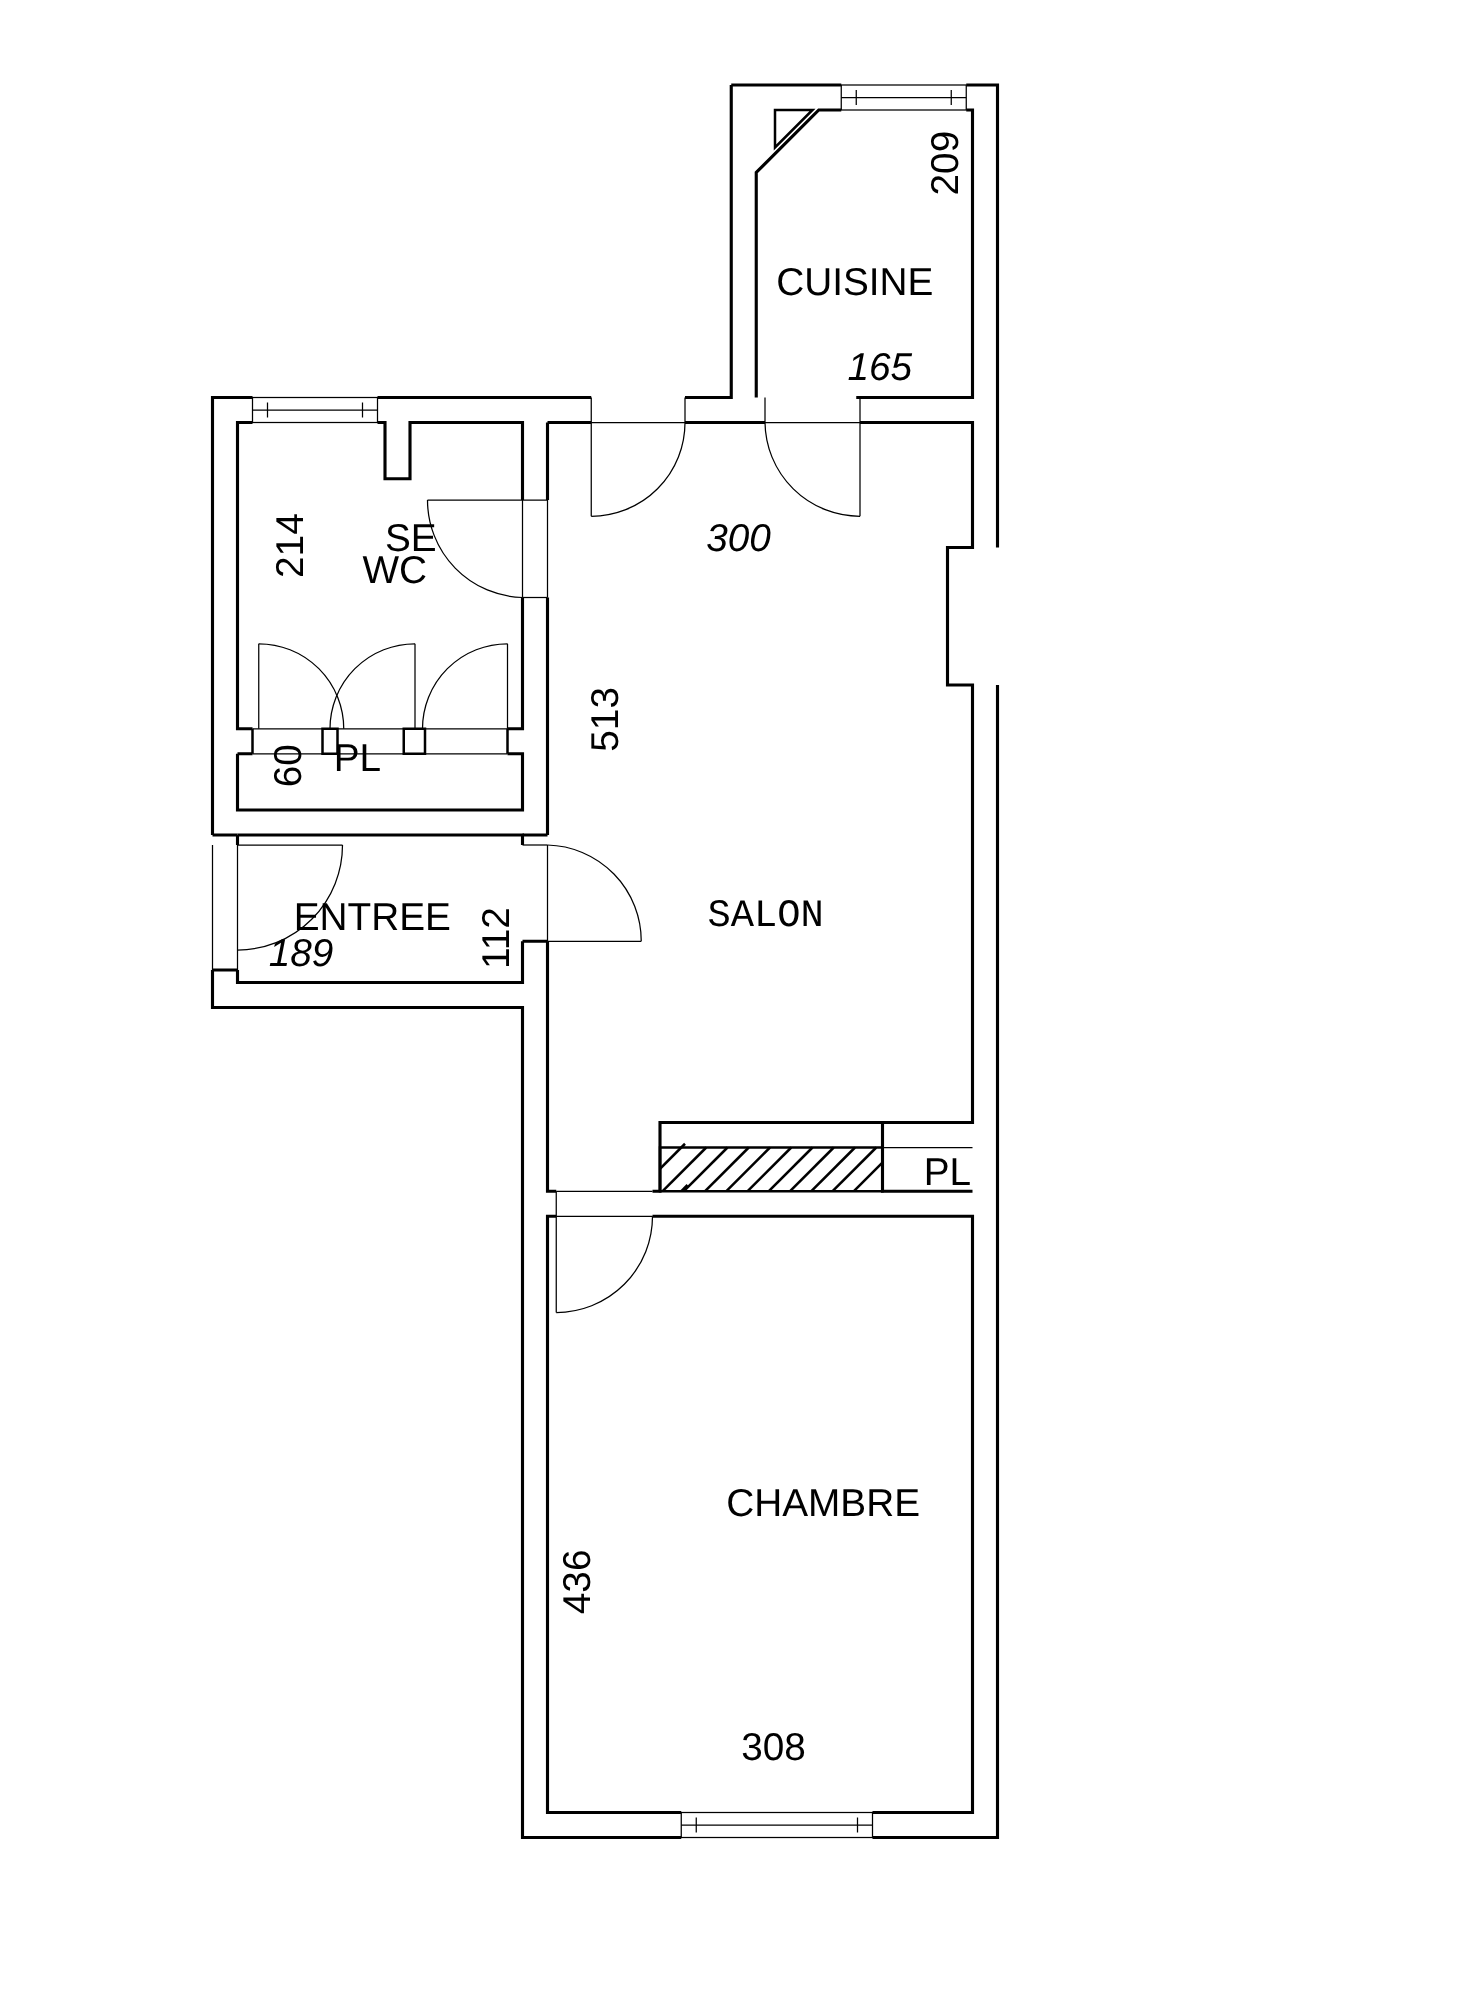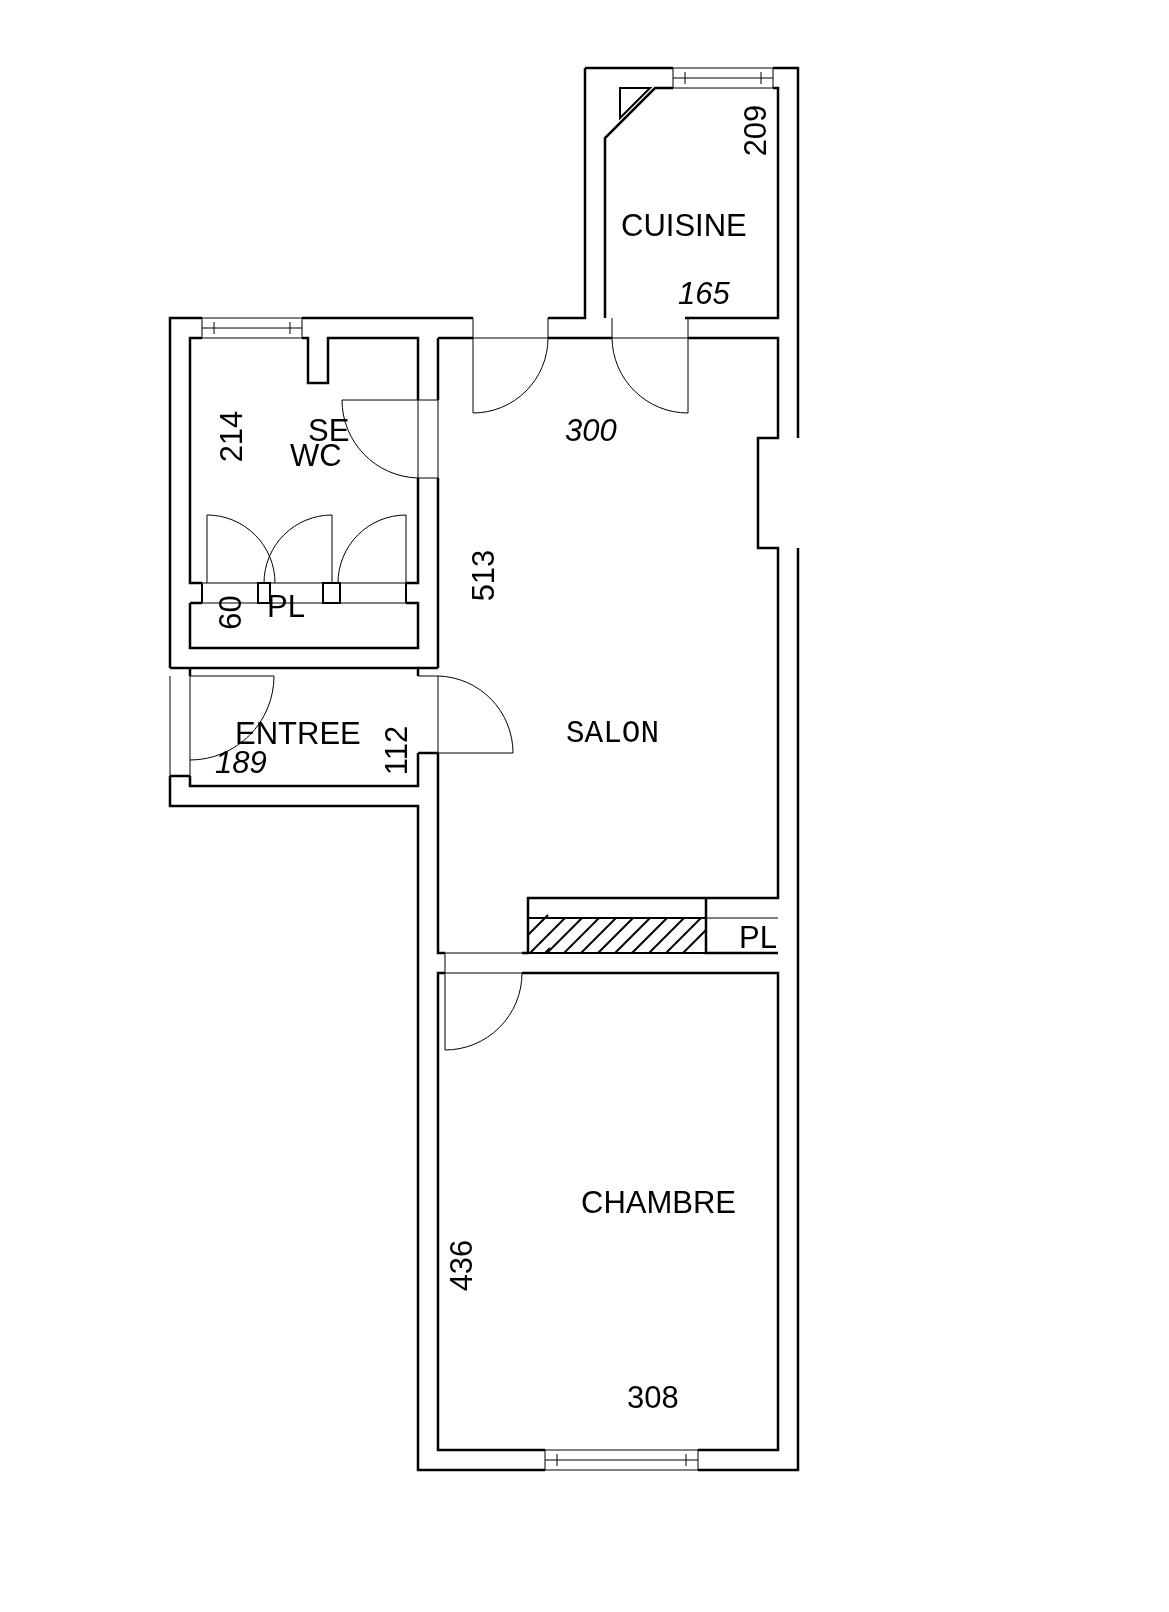--- a/index.html
+++ b/index.html
@@ -155,13 +155,13 @@
 <div class="lbl rot" style="left:372px;top:735px;">112</div>
 
 <div class="lbl" style="left:566px;top:718px;font-family:Liberation Mono, monospace;">SALON</div>
 <div class="lbl" style="left:565px;top:415px;font-style:italic;">300</div>
 <div class="lbl rot" style="left:458px;top:560px;">513</div>
 
 <div class="lbl" style="left:739px;top:922px;">PL</div>
 
 <div class="lbl" style="left:538px;top:1187px;margin-left:43px;">CHAMBRE</div>
 <div class="lbl rot" style="left:436px;top:1250px;">436</div>
-<div class="lbl" style="left:593px;top:1382px;margin-left:34px;">308</div>
+<div class="lbl" style="left:593px;top:1382px;">308</div>
 
 </body></html>

